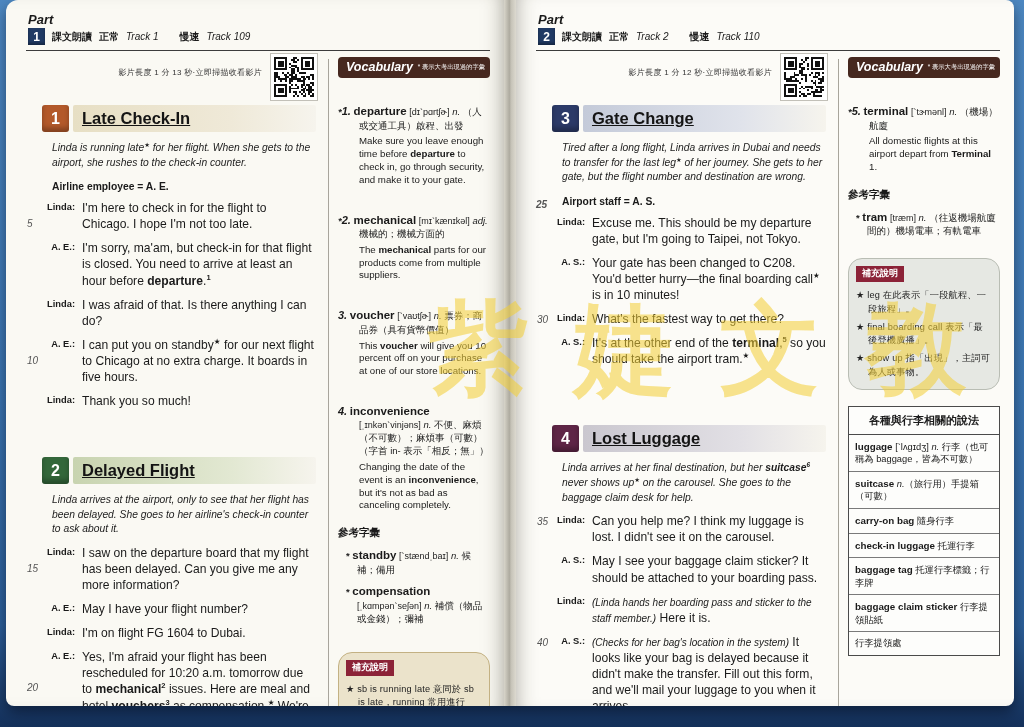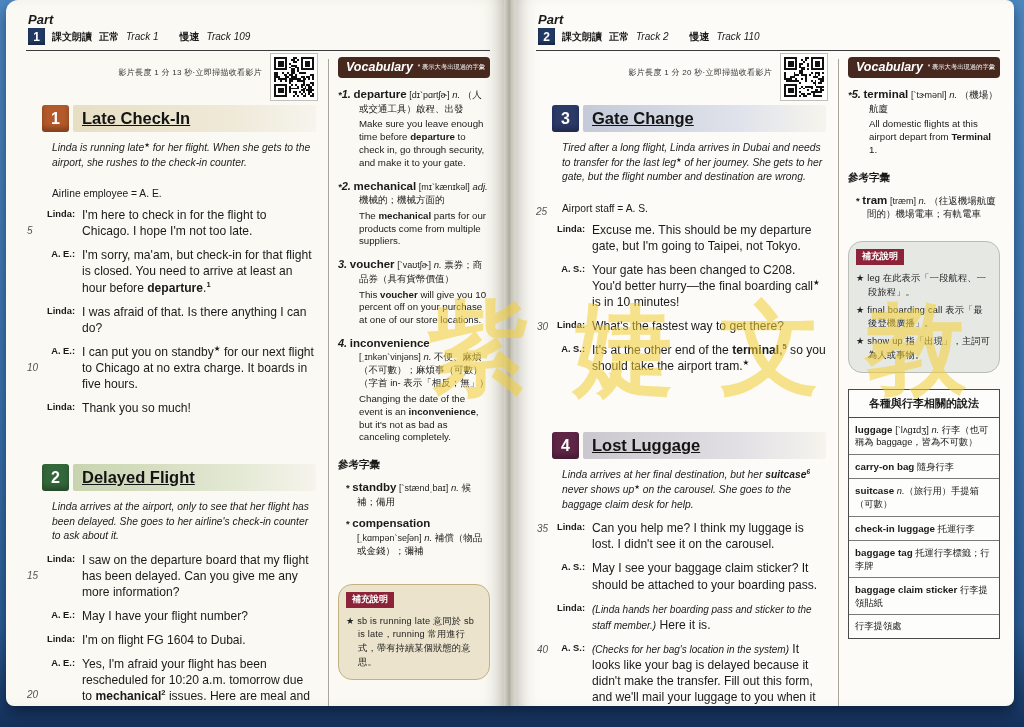--- a/index.html
+++ b/index.html
@@ -31,35 +31,35 @@
 
   .qr{position:absolute;top:-2px;right:0px;width:48px;height:48px;background:#fff;border:1px solid #c2c0b8;padding:2px;box-sizing:border-box;}
   .video-note{position:absolute;top:12px;right:56px;font-size:8px;color:#333;letter-spacing:.3px;}
 
   .sec{display:flex;align-items:stretch;height:27px;margin-right:2px;}
   .sec-num{width:27px;min-width:27px;color:#fff;font-weight:bold;font-size:16px;display:flex;align-items:center;justify-content:center;
     margin-right:4px;border-radius:3px;box-shadow:inset 0 -4px 5px rgba(0,0,0,.28);}
   .sec-bar{flex:1;display:flex;align-items:center;padding-left:9px;font-weight:bold;font-size:16.5px;color:#141414;border-radius:2px;text-decoration:underline;}
 
   .intro{font-style:italic;font-size:10.3px;line-height:1.42;margin:9px 2px 7px 10px;color:#1c1c1c;font-weight:500;}
-  .spknote{font-weight:normal;font-size:10.3px;margin:18px 0 4px 10px;position:relative;}
+  .spknote{font-weight:bold;font-size:10.3px;margin:11px 0 4px 10px;position:relative;}
   .turn{display:flex;margin:8px 0;position:relative;}
   .spk{width:40px;min-width:40px;text-align:right;font-weight:bold;font-size:9.3px;padding:2px 7px 0 0;box-sizing:border-box;white-space:nowrap;}
   .line{flex:1;font-size:12.1px;line-height:1.33;padding-right:2px;}
   .line i{font-style:italic;font-size:10px;}
   sup{font-size:62%;line-height:0;vertical-align:super;font-weight:bold;}
   .lineno{position:absolute;left:-15px;font-size:10px;font-style:italic;color:#555;}
   .l1{top:3px}.l2{top:18px}.l3{top:33px}
   .sec2gap{margin-top:48px;}
 
   
   .vocab-head{background:#46281f;color:#fff;border-radius:4px;padding:3px 5px 4px 8px;display:flex;justify-content:space-between;align-items:center;}
   .vocab-title{font-style:italic;font-weight:bold;font-size:12.5px;}
   .vocab-note{font-size:6.3px;white-space:nowrap;margin-left:3px;}
-  .ventry{margin-top:9px;}
+  .ventry{margin-top:26px;}
   .vhead{font-size:9.5px;line-height:1.35;padding-left:21px;text-indent:-21px;}
   .vstar{font-weight:bold;font-style:italic;}
   .vnum{font-weight:bold;font-style:italic;font-size:11px;}
   .vword{font-weight:bold;font-size:11.5px;}
   .vpron{font-size:9px;color:#222;}
   .vpos{font-style:italic;}
   .vex{margin:3px 0 0 21px;font-size:9.7px;line-height:1.32;}
   .ref-head{font-weight:bold;font-size:10.5px;margin-top:14px;}
   .rentry{margin:8px 0 0 8px;padding-left:11px;text-indent:-11px;font-size:9.5px;line-height:1.35;}
   .bullet{font-weight:bold;}
@@ -341,21 +341,21 @@
       <div class="part-num">2</div>
       <span class="trk">課文朗讀</span>
       <span class="trk">正常</span>
       <span class="trkname">Track 2</span>
       <span class="trk">慢速</span>
       <span class="trkname">Track 110</span>
     </div>
 
     <div class="content">
       <div class="main">
-        <div class="video-note">影片長度 1 分 20 秒·立即掃描收看影片</div>
+        <div class="video-note">影片長度 1 分 12 秒·立即掃描收看影片</div>
         <div class="qr"><svg viewBox="-0.5 -0.5 22 22" width="100%" height="100%" shape-rendering="crispEdges">
               <g fill="#111">
                 <rect x="0" y="0" width="7" height="7"></rect>
                 <rect x="1" y="1" width="5" height="5" fill="#fff"></rect>
                 <rect x="2" y="2" width="3" height="3"></rect>
                 <rect x="14" y="0" width="7" height="7"></rect>
                 <rect x="15" y="1" width="5" height="5" fill="#fff"></rect>
                 <rect x="16" y="2" width="3" height="3"></rect>
                 <rect x="0" y="14" width="7" height="7"></rect>
                 <rect x="1" y="15" width="5" height="5" fill="#fff"></rect>
@@ -549,22 +549,22 @@
         <div class="notebox gray" style="margin-top:20px;">
           <div class="nb-label">補充說明</div>
           <div class="nb-item">★ leg 在此表示「一段航程、一段旅程」。</div>
           <div class="nb-item">★ final boarding call 表示「最後登機廣播」。</div>
           <div class="nb-item">★ show up 指「出現」，主詞可為人或事物。</div>
         </div>
 
         <div class="lugtable">
           <div class="lug-title">各種與行李相關的說法</div>
           <div class="lug-row"><b>luggage</b> [`lʌgɪdʒ] <i>n.</i> 行李（也可稱為 baggage，皆為不可數）</div>
+          <div class="lug-row"><b>suitcase</b> <i>n.</i>（旅行用）手提箱（可數）</div>
           <div class="lug-row"><b>carry-on bag</b> 隨身行李</div>
-          <div class="lug-row"><b>suitcase</b> <i>n.</i>（旅行用）手提箱（可數）</div>
           <div class="lug-row"><b>check-in luggage</b> 托運行李</div>
           <div class="lug-row"><b>baggage tag</b> 托運行李標籤；行李牌</div>
           <div class="lug-row"><b>baggage claim sticker</b> 行李提領貼紙</div>
           <div class="lug-row"> 行李提領處</div>
         </div>
       </div>
     </div>
   </div>
 </div>
 

